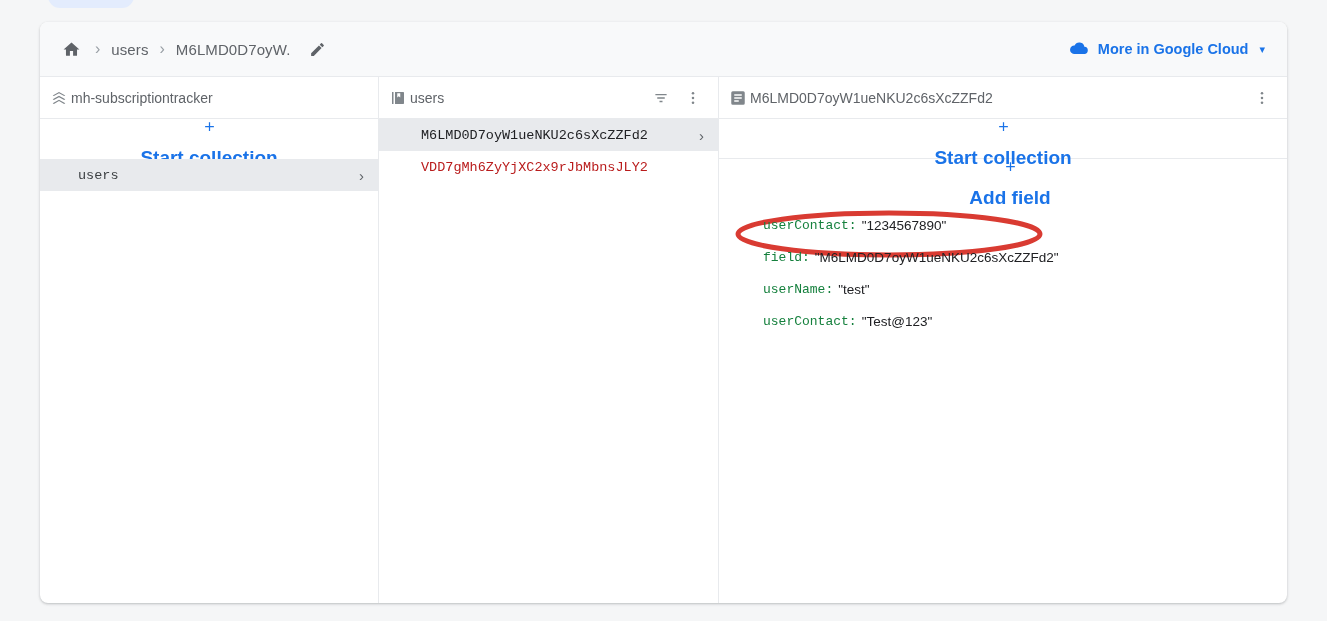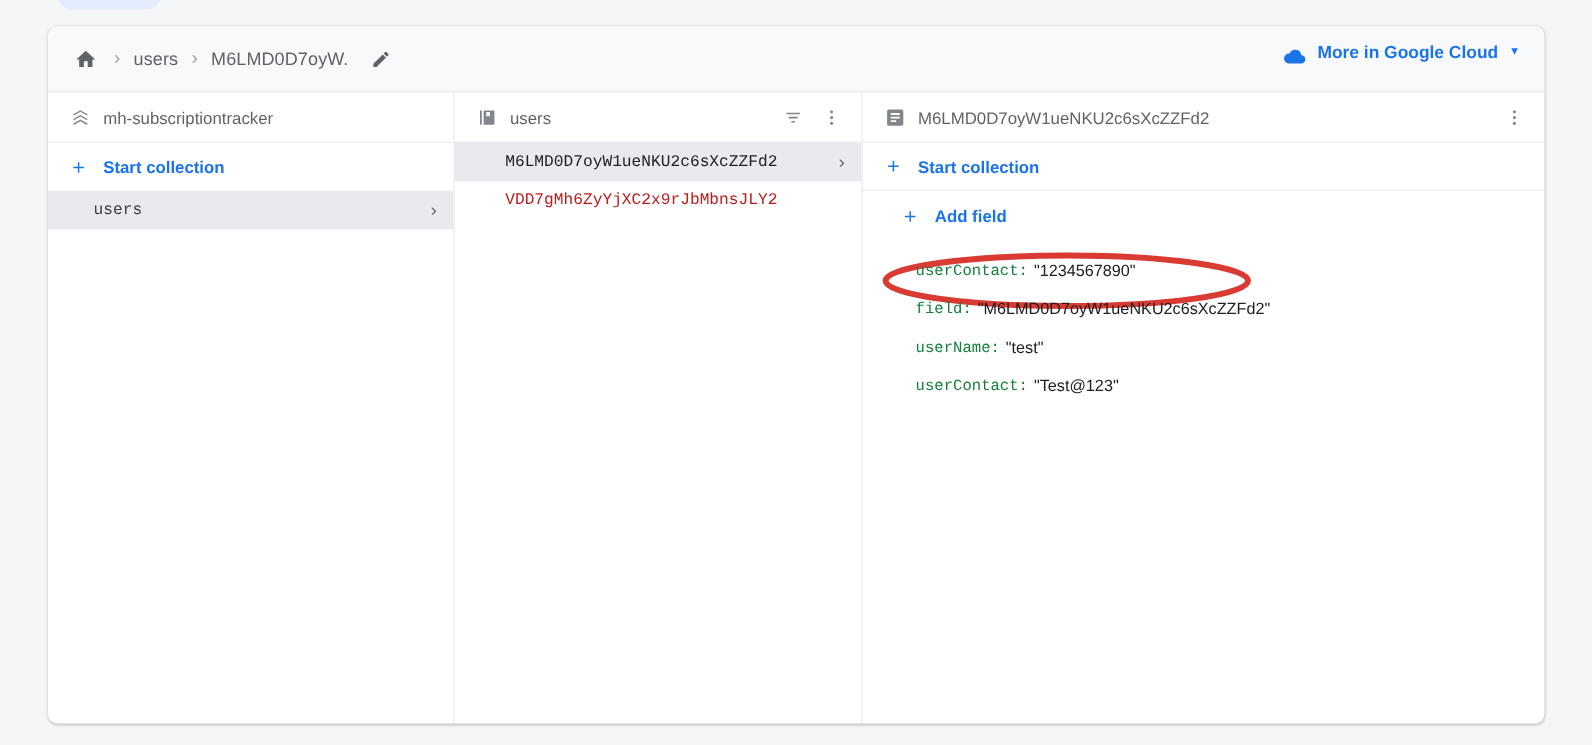--- a/index.html
+++ b/index.html
@@ -83,20 +83,21 @@
     margin-left: 16px;
     width: 22px;
     height: 22px;
     display: flex;
     align-items: center;
     justify-content: center;
     color: #5f6368;
   }
   .gc-link {
     display: flex;
+    align-items: center;
     gap: 8px;
     color: #1a73e8;
     font-size: 14.5px;
     font-weight: bold;
     white-space: nowrap;
     padding-right: 4px;
   }
   .gc-link .caret {
     font-size: 11px;
     font-weight: normal;
@@ -118,23 +119,23 @@
   .panel-left   { width: 338px; border-right: 1px solid #e8eaed; }
   .panel-mid    { width: 339px; border-right: 1px solid #e8eaed; }
   .panel-right  { flex: 1; }
 
   .panel-header {
     height: 42px;
     min-height: 42px;
     border-bottom: 1px solid #e8eaed;
     display: flex;
     align-items: center;
-    padding: 0 12px 0 18px;
+    padding: 0 12px 0 10px;
     box-sizing: border-box;
-    gap: 10px;
+    gap: 3px;
   }
   .panel-header .ph-icon {
     width: 18px;
     height: 18px;
     color: #80868b;
     display: flex;
     align-items: center;
     justify-content: center;
     flex: 0 0 auto;
   }
@@ -172,22 +173,23 @@
   }
 
   .action-row {
     height: 40px;
     display: flex;
     align-items: center;
     gap: 13px;
     padding: 0 18px;
     box-sizing: border-box;
     color: #1a73e8;
-    font-size: 14px;
+    font-size: 19px;
     font-weight: bold;
+    flex-direction: column;
   }
   .action-row .plus {
     width: 15px;
     height: 15px;
     display: flex;
     align-items: center;
     justify-content: center;
     flex: 0 0 auto;
   }
   .action-row.divided {

